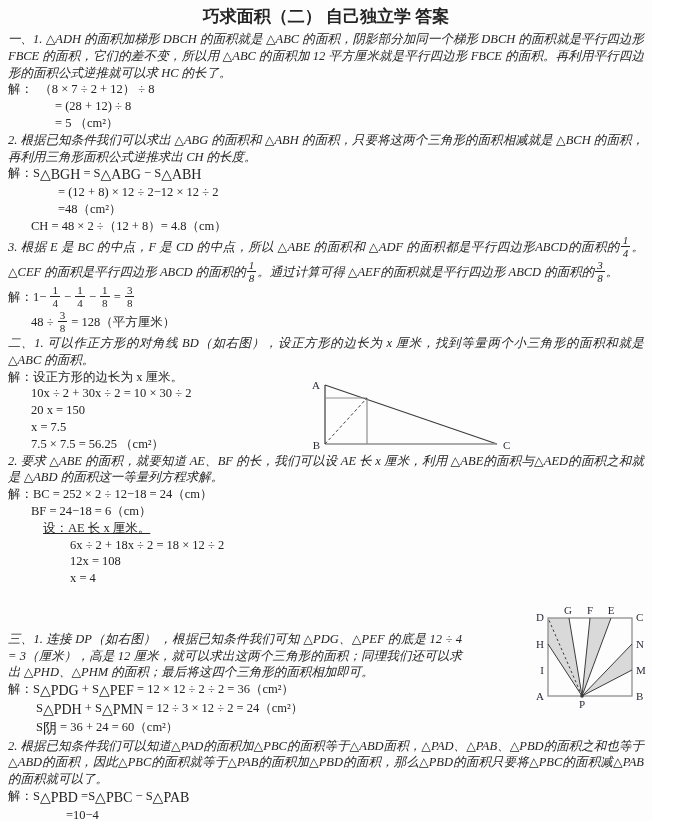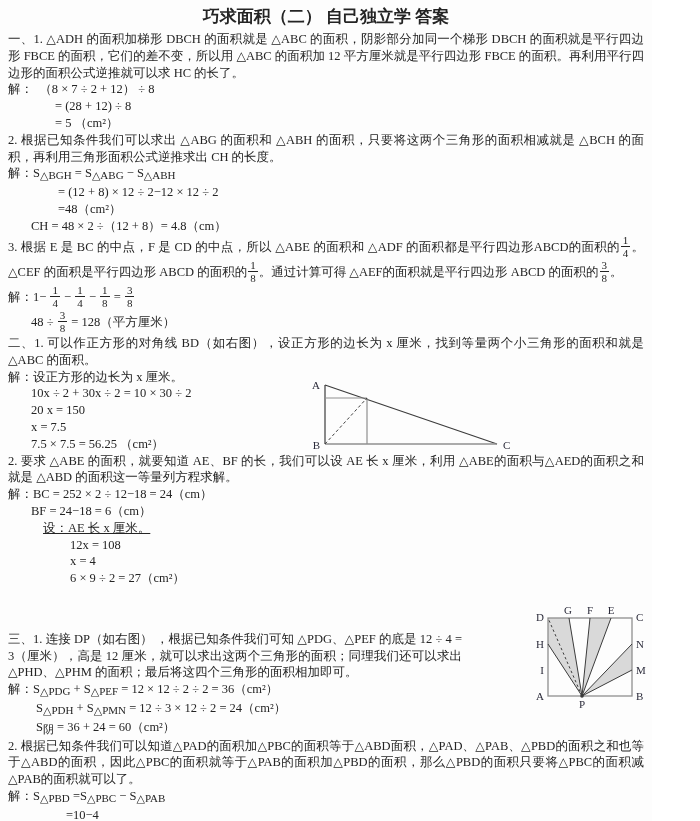--- a/index.html
+++ b/index.html
@@ -6,27 +6,27 @@
   .page{
     position:relative; width:652px; height:821px; overflow:hidden;
     box-sizing:border-box; padding:3px 8px 0 8px;
     background:#fdfdfd; color:#242424;
     font-family:"Liberation Serif","DejaVu Serif",serif;
   }
   .title{
     text-align:center; font-weight:bold; font-size:17px; line-height:23px;
     margin:2px 0 3px 0;
   }
-  .p{font-size:12.5px; line-height:16.8px; text-align:justify;}
+  .p{font-size:12.5px; line-height:16.8px; text-align:justify;font-style:italic;}
   .p.wrap-right{padding-right:182px;margin-top:44px;}
   .ln{font-size:12.5px; line-height:16.8px; white-space:pre-wrap;}
   .i23{padding-left:23px;} .i28{padding-left:28px;} .i35{padding-left:35px;text-decoration:underline;}
   .i47{padding-left:47px;} .i50{padding-left:50px;} .i58{padding-left:58px;}
   .i62{padding-left:62px;}
-  .sb{font-size:11px; vertical-align:-2px;}
+  .sb{font-size:14px; vertical-align:-2px;}
   .frac{display:inline-block; vertical-align:-7px; text-align:center;
         line-height:1.05; font-size:11px; padding:0 1px;}
   .frac .nu{display:block; border-bottom:1px solid #242424; padding:0 2px;}
   .frac .de{display:block; padding-top:1px;}
   .fig{position:absolute;}
   .fig-triangle{left:300px; top:376px;}
   .fig-square{left:530px; top:604px;}
   svg text{font-family:"Liberation Serif","DejaVu Serif",serif; font-size:11px; fill:#2b2b3a;}
 </style>
 </head>
@@ -52,23 +52,23 @@
   <div class="p">二、1. 可以作正方形的对角线 BD（如右图），设正方形的边长为 x 厘米，找到等量两个小三角形的面积和就是 △ABC 的面积。</div>
   <div class="ln">解：设正方形的边长为 x 厘米。</div>
   <div class="ln i23">10x ÷ 2 + 30x ÷ 2 = 10 × 30 ÷ 2</div>
   <div class="ln i23">20 x = 150</div>
   <div class="ln i23">x = 7.5</div>
   <div class="ln i23">7.5 × 7.5 = 56.25 （cm²）</div>
   <div class="p">2. 要求 △ABE 的面积，就要知道 AE、BF 的长，我们可以设 AE 长 x 厘米，利用 △ABE的面积与△AED的面积之和就是 △ABD 的面积这一等量列方程求解。</div>
   <div class="ln">解：BC = 252 × 2 ÷ 12−18 = 24（cm）</div>
   <div class="ln i23">BF = 24−18 = 6（cm）</div>
   <div class="ln i35">设：AE 长 x 厘米。</div>
+  <div class="ln i62">6x ÷ 2 + 18x ÷ 2 = 18 × 12 ÷ 2</div>
   <div class="ln i62">12x = 108</div>
   <div class="ln i62">x = 4</div>
-  <div class="ln i62">6 × 9 ÷ 2 = 27（cm²）</div>
 
   <div class="p wrap-right">三、1. 连接 DP（如右图） ，根据已知条件我们可知 △PDG、△PEF 的底是 12 ÷ 4 = 3（厘米），高是 12 厘米，就可以求出这两个三角形的面积；同理我们还可以求出 △PHD、△PHM 的面积；最后将这四个三角形的面积相加即可。</div>
   <div class="ln">解：S<span class="sb">△PDG</span> + S<span class="sb">△PEF</span> = 12 × 12 ÷ 2 ÷ 2 = 36（cm²）</div>
   <div class="ln i28">S<span class="sb">△PDH</span> + S<span class="sb">△PMN</span> = 12 ÷ 3 × 12 ÷ 2 = 24（cm²）</div>
   <div class="ln i28">S<span class="sb">阴</span> = 36 + 24 = 60（cm²）</div>
   <div class="p">2. 根据已知条件我们可以知道△PAD的面积加△PBC的面积等于△ABD面积，△PAD、△PAB、△PBD的面积之和也等于△ABD的面积，因此△PBC的面积就等于△PAB的面积加△PBD的面积，那么△PBD的面积只要将△PBC的面积减△PAB的面积就可以了。</div>
   <div class="ln">解：S<span class="sb">△PBD</span> =S<span class="sb">△PBC</span> − S<span class="sb">△PAB</span></div>
   <div class="ln i58">=10−4</div>
   <div class="ln i58">=6（cm²）</div>
 

